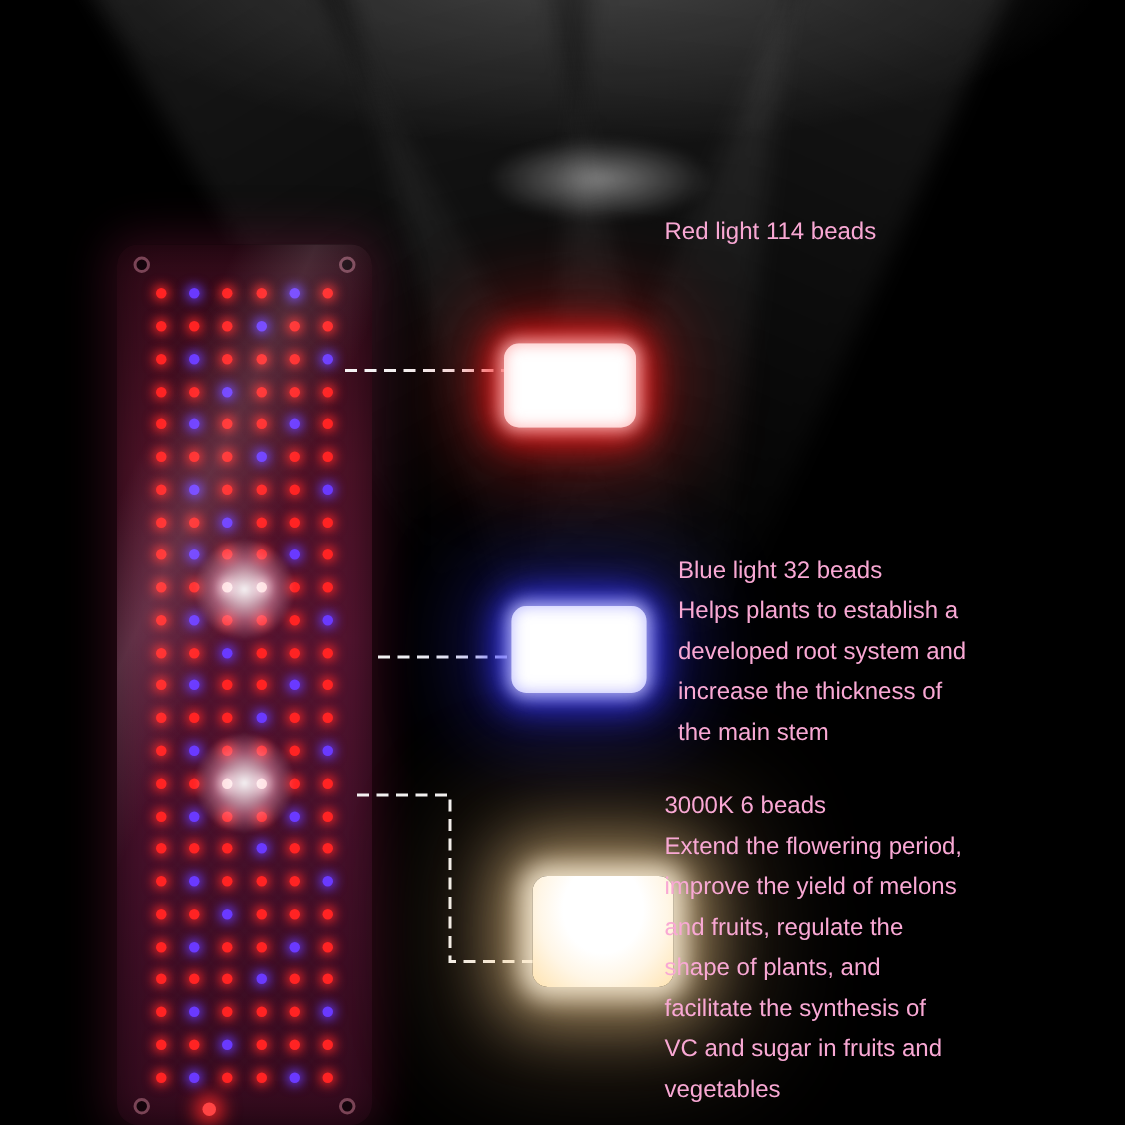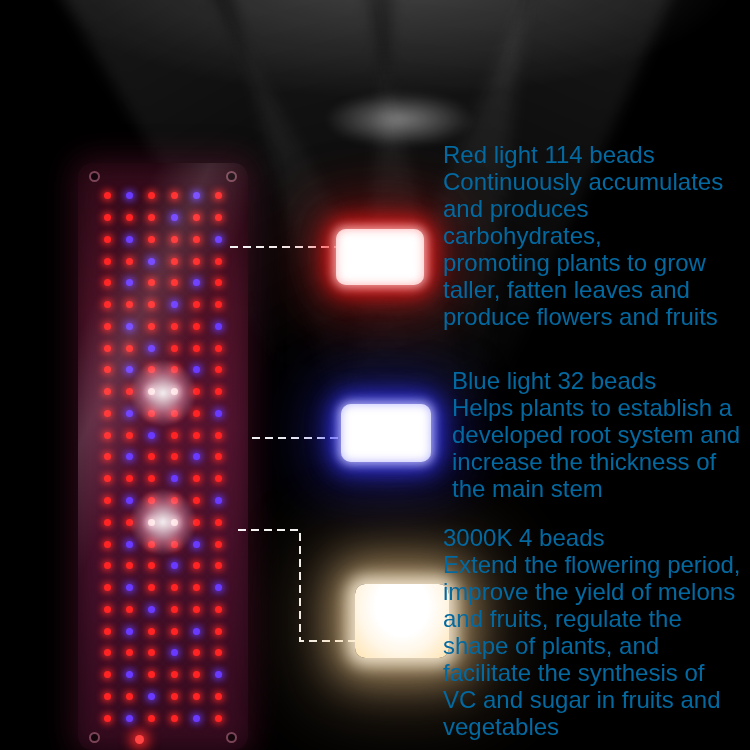--- a/index.html
+++ b/index.html
@@ -55,21 +55,21 @@
     box-shadow: 0 0 10px 3px rgba(255,255,255,0.6), 0 0 22px 10px rgba(255,25,25,0.85), 0 0 55px 28px rgba(255,25,25,0.35),
                 inset 0 0 10px rgba(255,110,110,0.55); }
   .swatch-blue { left: 341px; top: 404px; width: 90px; height: 58px;
     box-shadow: 0 0 10px 3px rgba(255,255,255,0.6), 0 0 22px 10px rgba(55,55,255,0.85), 0 0 55px 28px rgba(55,55,255,0.35),
                 inset 0 0 10px rgba(120,120,255,0.55); }
   .swatch-warm { left: 355px; top: 584px; width: 94px; height: 74px;
     background: radial-gradient(ellipse at 50% 30%, #ffffff 40%, #fff6e6 65%, #ffe3b0 100%);
     box-shadow: 0 0 16px 8px rgba(255,245,225,0.8), 0 0 40px 22px rgba(255,215,150,0.55), 0 0 80px 45px rgba(255,205,140,0.25); }
 
   
-  .callout { position: absolute; width: 305px; font-size: 24px; line-height: 27px; color: #0369a1; }
+  .callout { position: absolute; width: 305px; font-size: 16px; line-height: 27px; color: #f9a8d4; }
   .callout-title { white-space: pre-line; }
   .callout-body  { white-space: pre-line; }
   .callout-red  { left: 443px; top: 141px; }
   .callout-blue { left: 452px; top: 367px; }
   .callout-warm { left: 443px; top: 524px; }
 </style>
 </head>
 <body>
 
 <div class="stage">
@@ -250,37 +250,32 @@
     <path d="M252,438 H341"></path>
     <path d="M238,530 H300 V641 H355"></path>
   </svg>
 
   <div class="swatch swatch-red"></div>
   <div class="swatch swatch-blue"></div>
   <div class="swatch swatch-warm"></div>
 
   <div class="callout callout-red">
     <div class="callout-title">Red light 114 beads</div>
-    <div class="callout-body">Continuously accumulates
-and produces carbohydrates,
-promoting plants to grow
-taller, fatten leaves and
-produce flowers and fruits</div>
   </div>
 
   <div class="callout callout-blue">
     <div class="callout-title">Blue light 32 beads</div>
     <div class="callout-body">Helps plants to establish a
 developed root system and
 increase the thickness of
 the main stem</div>
   </div>
 
   <div class="callout callout-warm">
-    <div class="callout-title">3000K 4 beads</div>
+    <div class="callout-title">3000K 6 beads</div>
     <div class="callout-body">Extend the flowering period,
 improve the yield of melons
 and fruits, regulate the
 shape of plants, and
 facilitate the synthesis of
 VC and sugar in fruits and
 vegetables</div>
   </div>
 
 </div>

